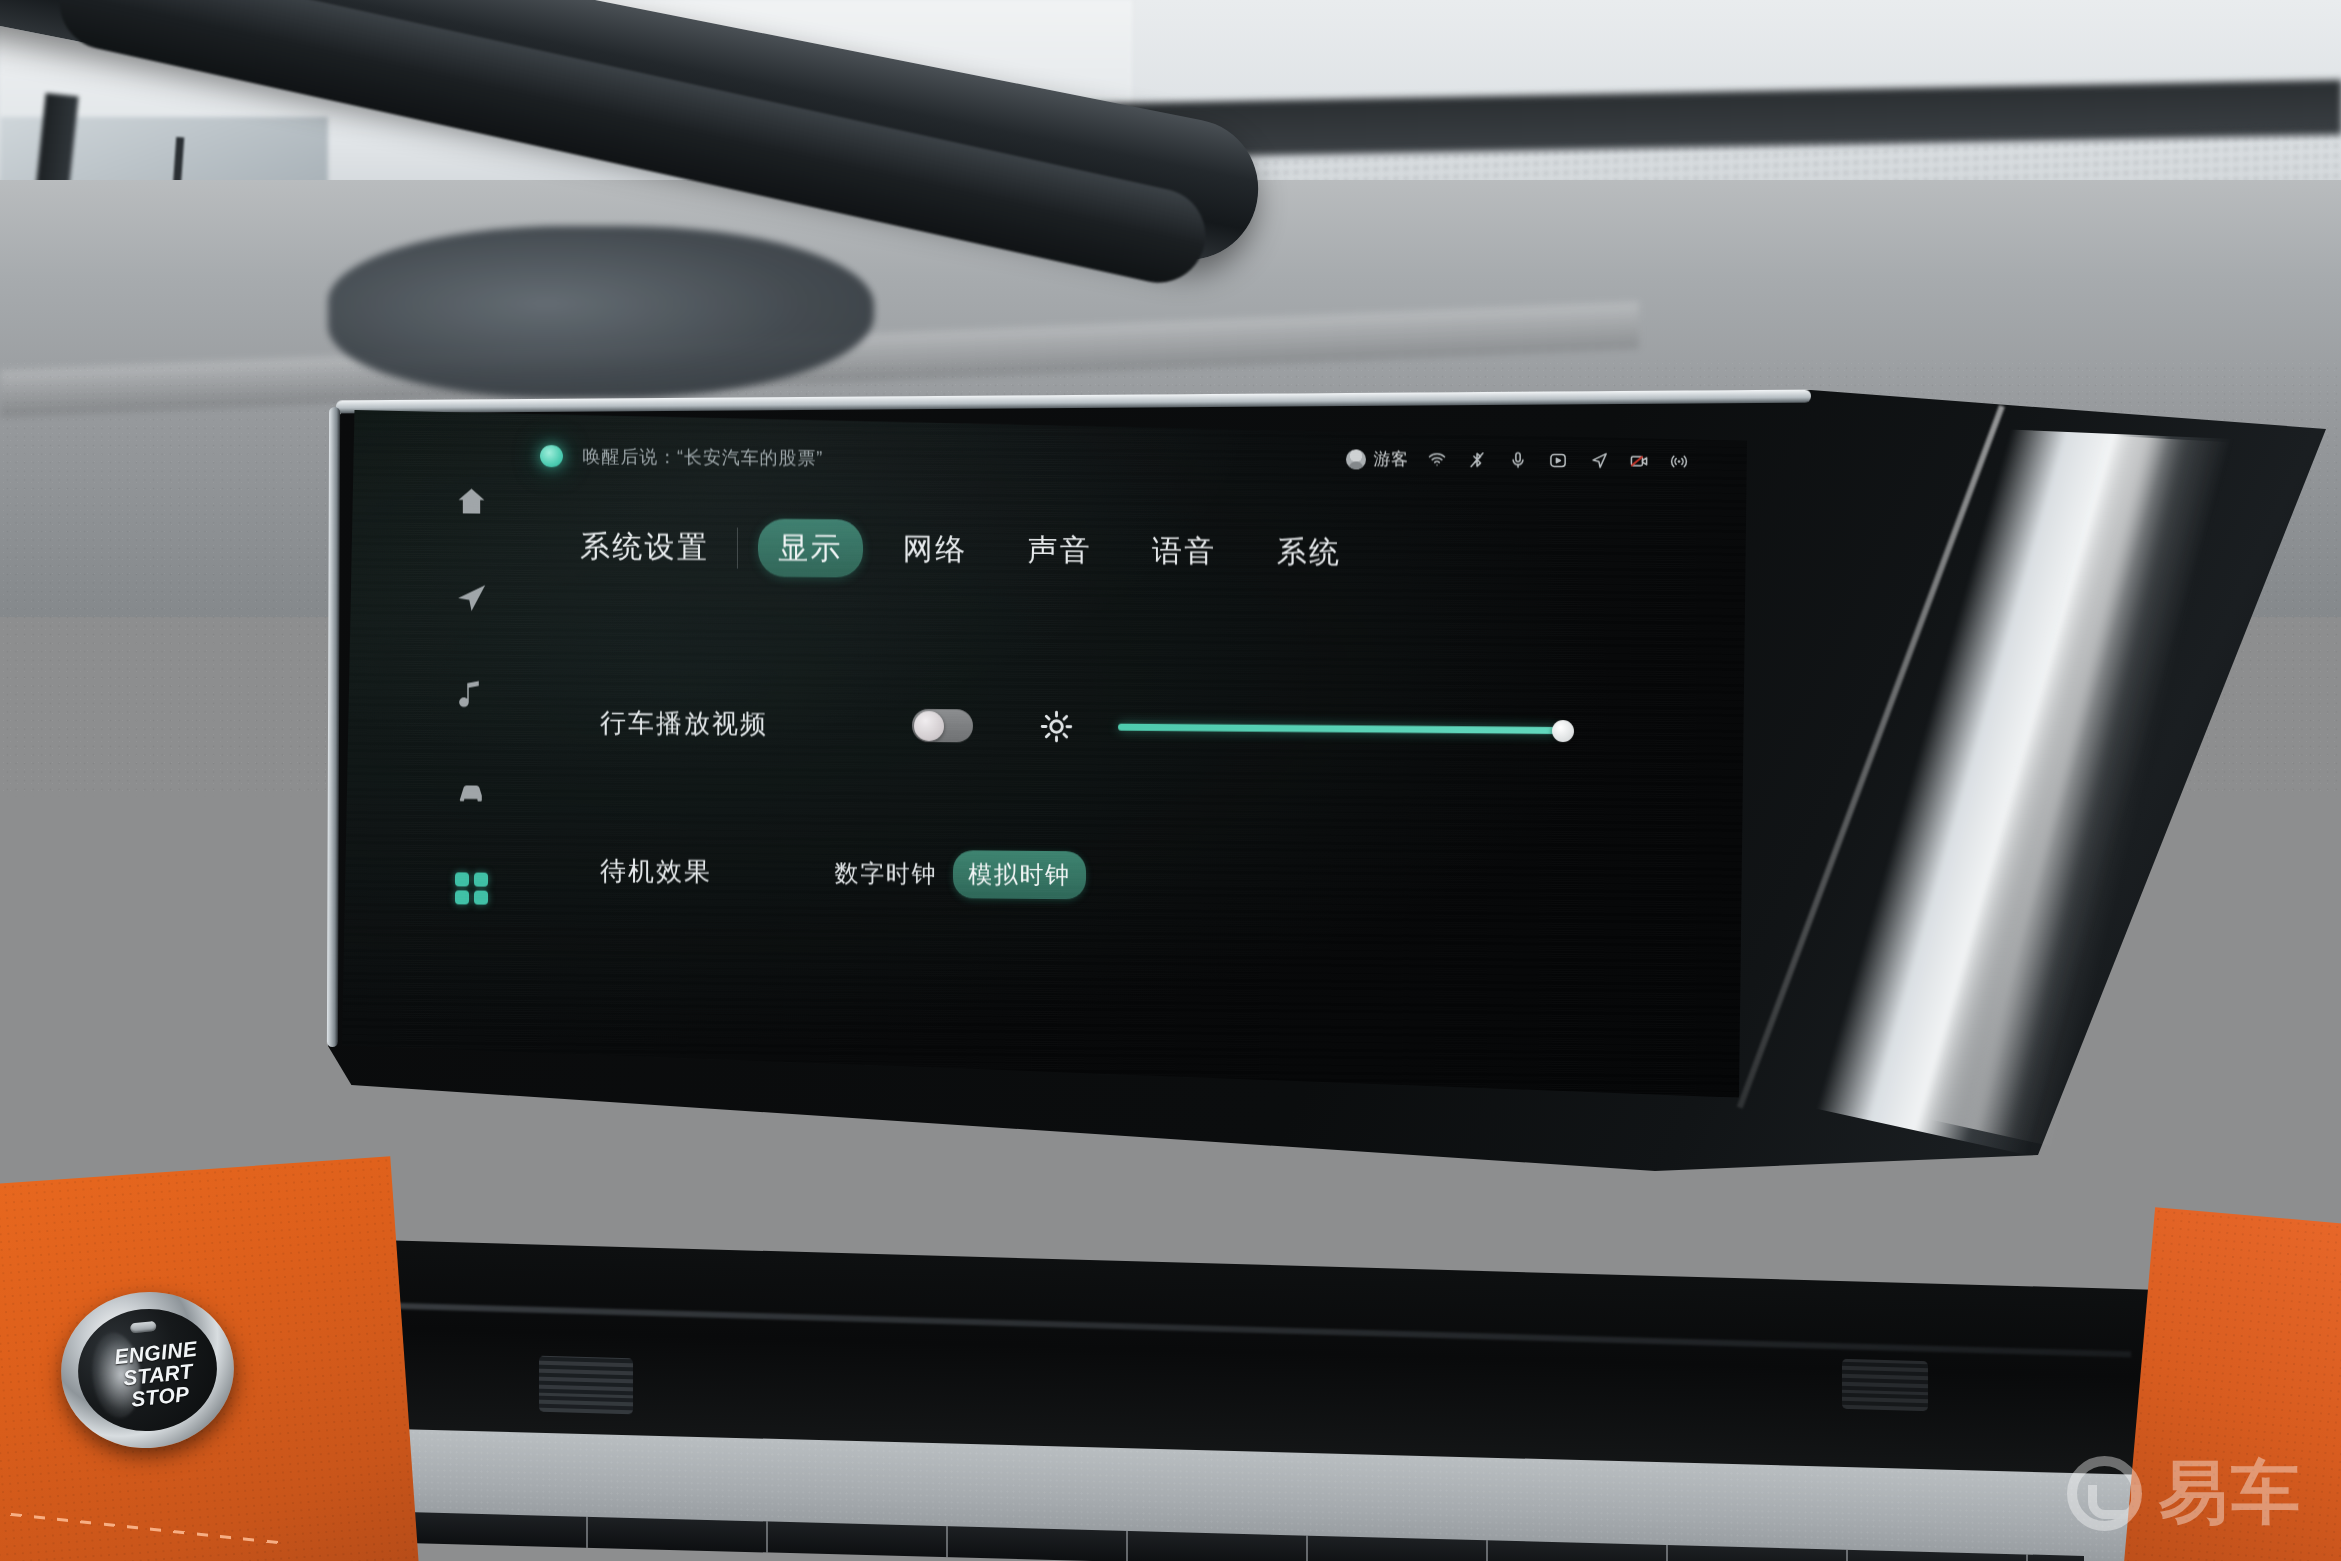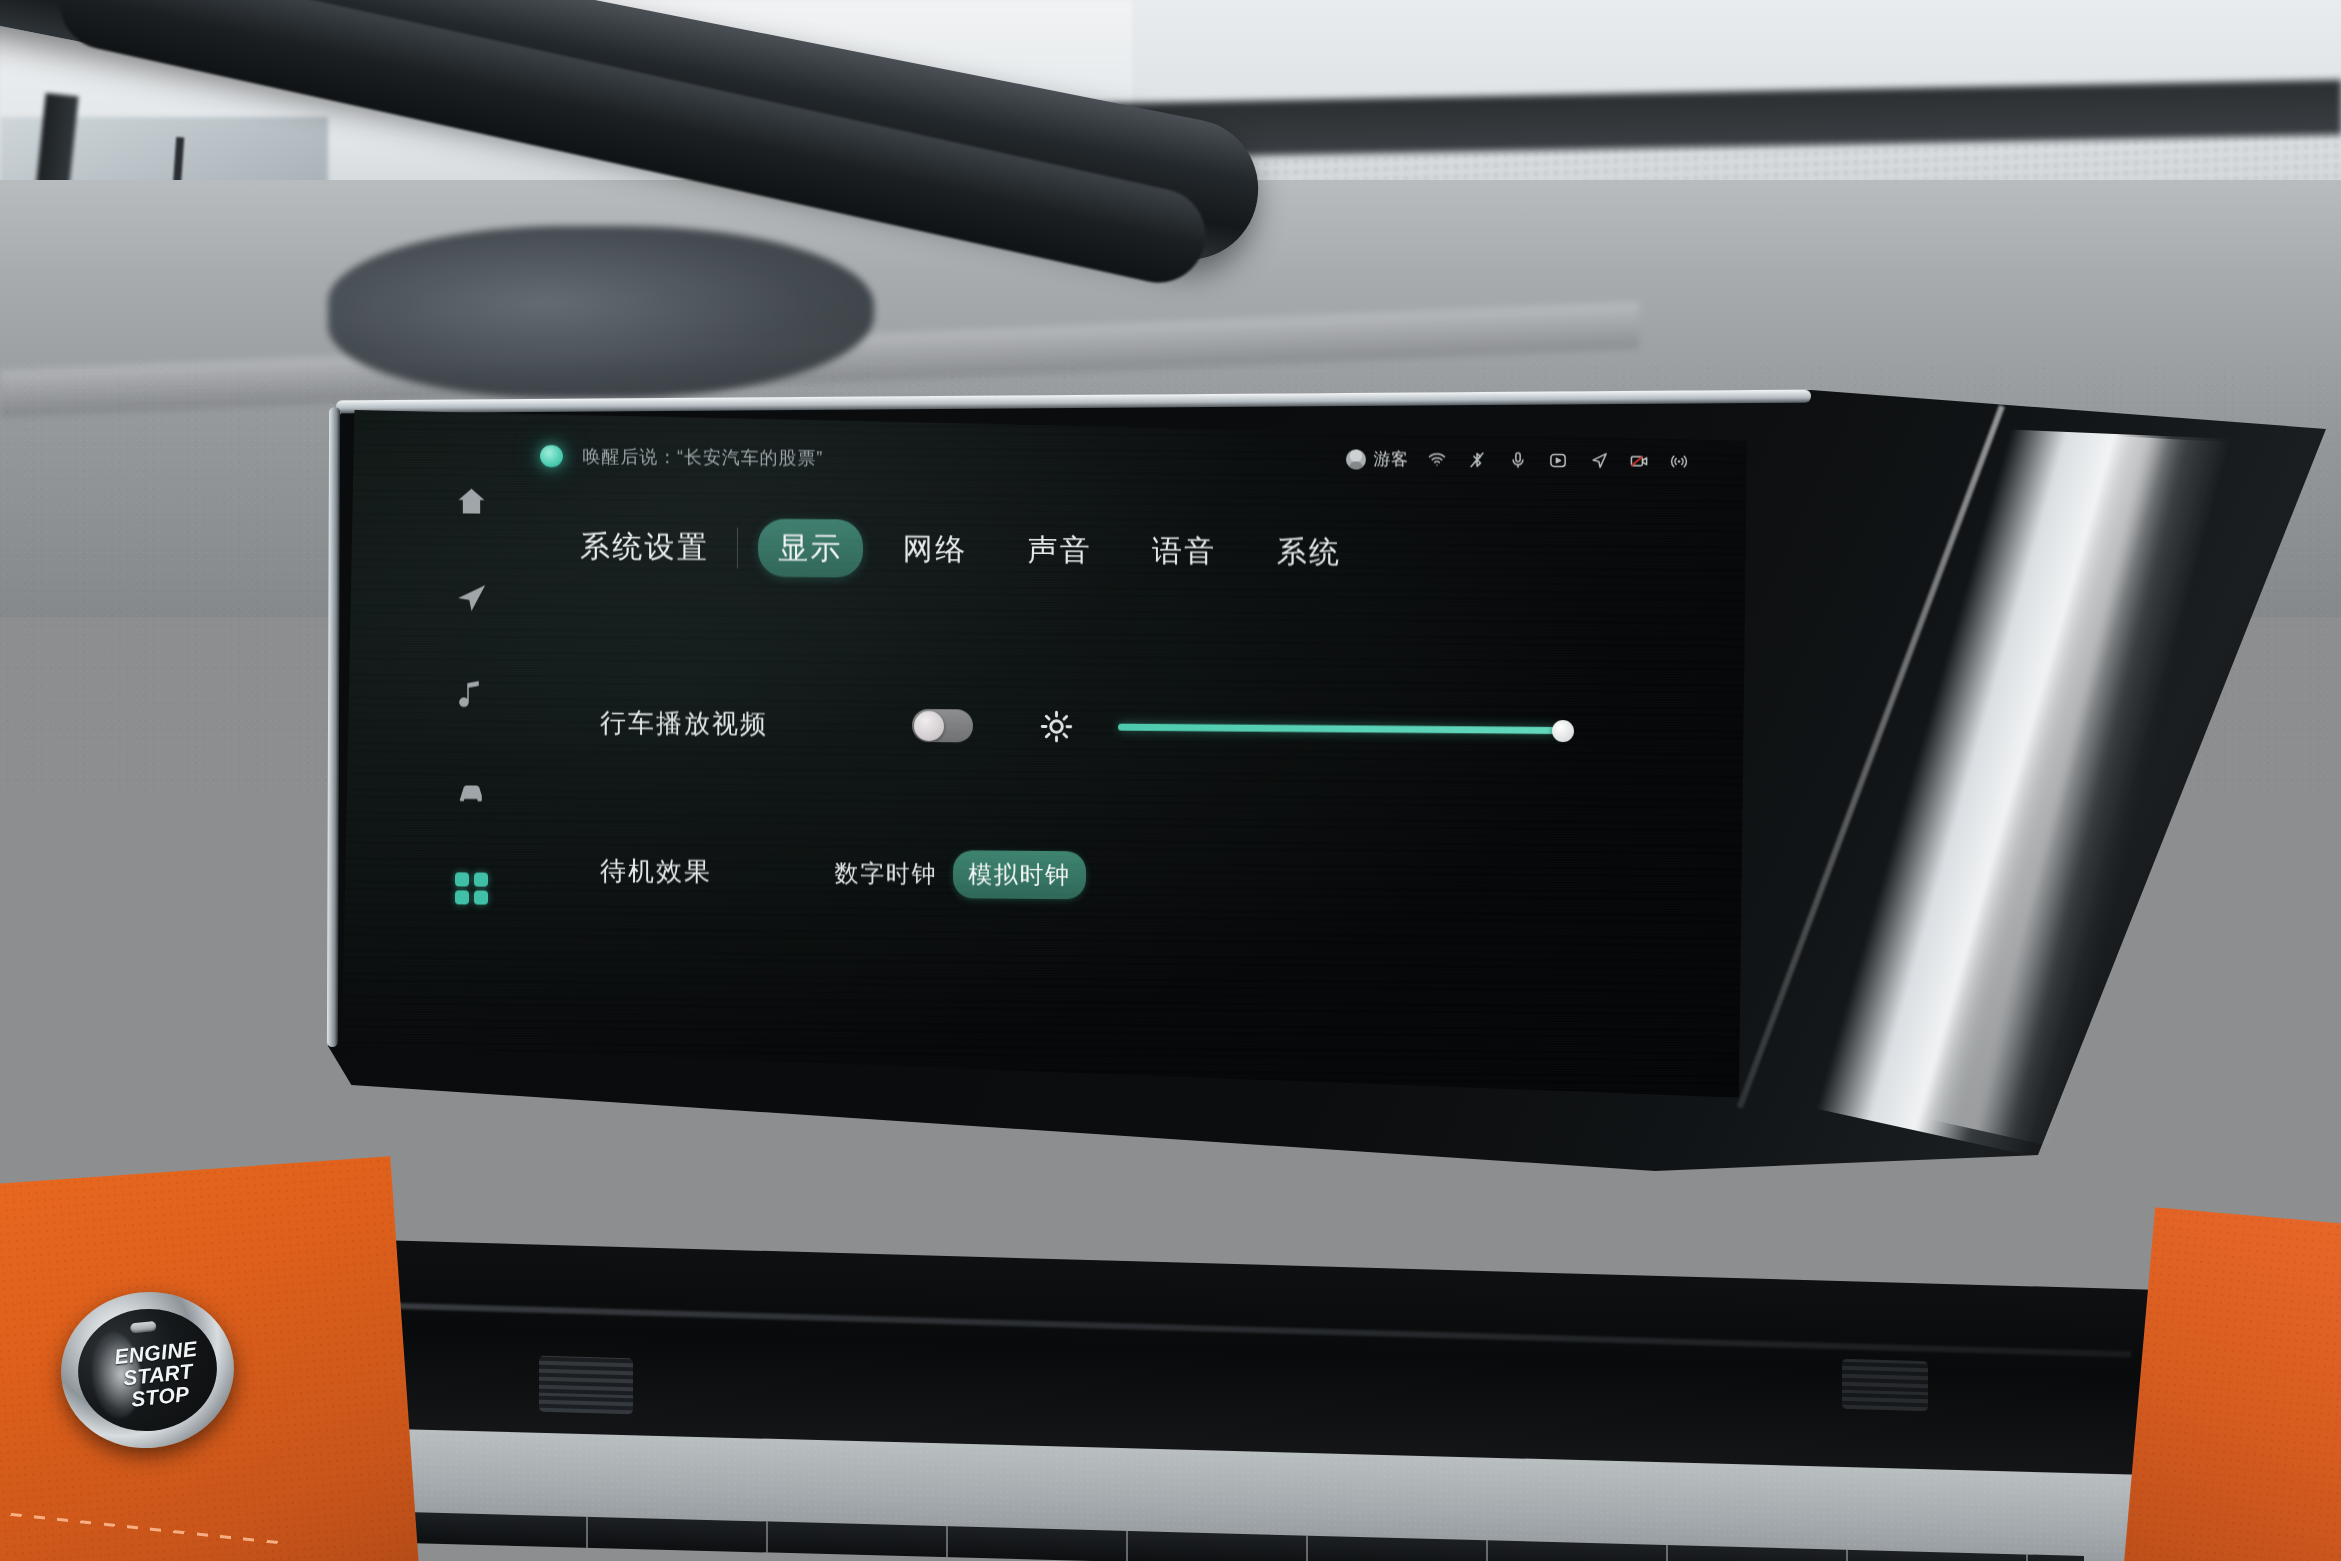--- a/index.html
+++ b/index.html
@@ -684,15 +684,19 @@
     <div class="start-face">
       <span class="start-key"></span>
       <div class="start-text">
         <div>ENGINE</div>
         <div>START</div>
         <div>STOP</div>
       </div>
     </div>
   </div>
 
+  <div class="watermark">
+    <div class="wm-logo"></div>
+    <span class="wm-text">易车</span>
+  </div>
 
 </div>
 
 
 </body></html>

